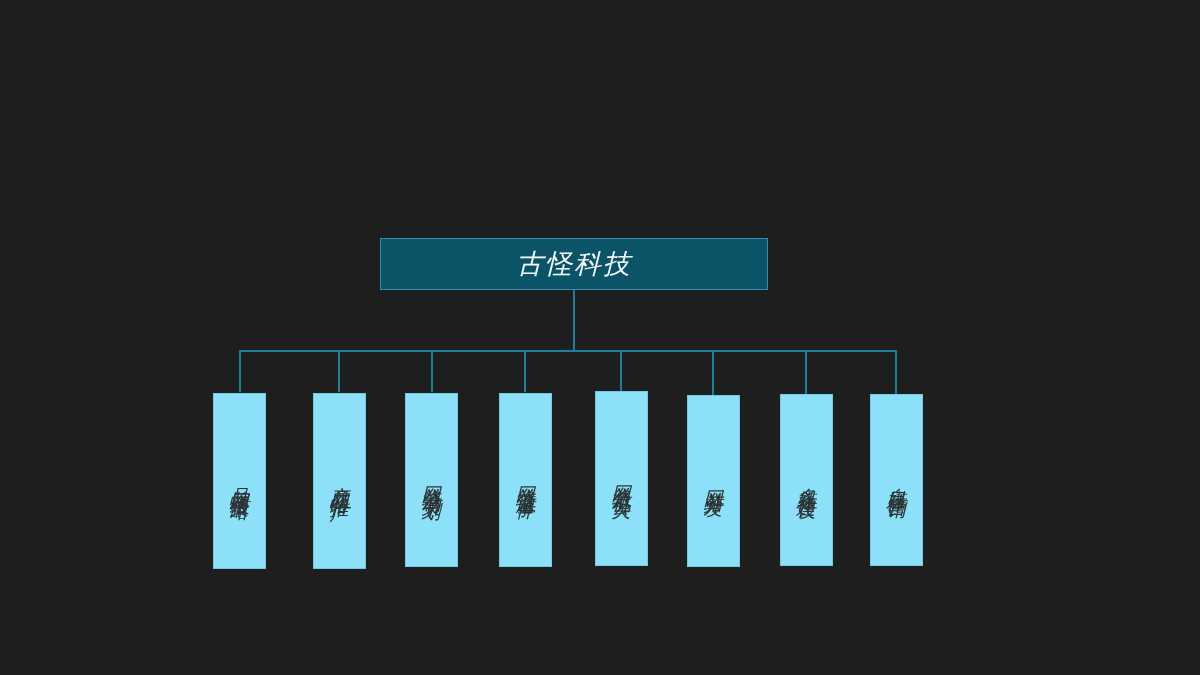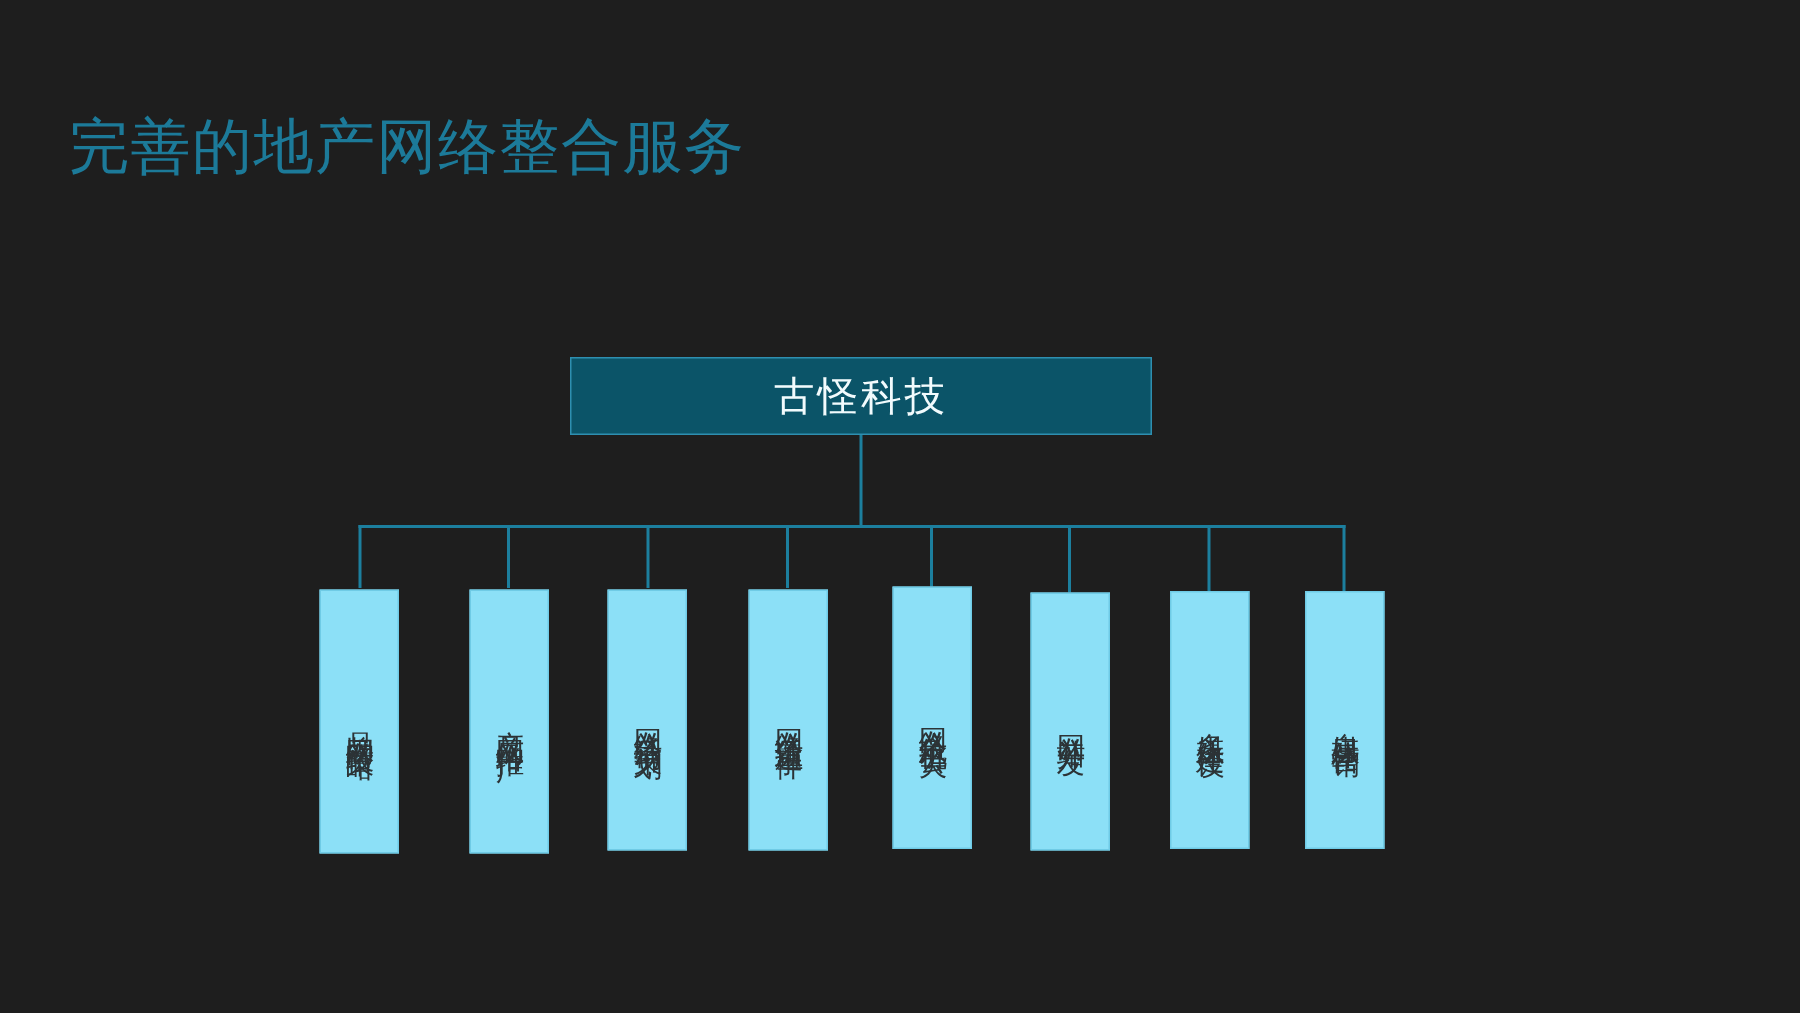--- a/index.html
+++ b/index.html
@@ -34,20 +34,21 @@
     font-weight: 400;
   }
 
   
   #org-chart {
     position: absolute;
     left: 0;
     top: 0;
     width: 988px;
     height: 675px;
+    font-style: italic;
   }
 
   
   #root-node {
     position: absolute;
     left: 380px;
     top: 238px;
     width: 388px;
     height: 52px;
     background: #0b5468;
@@ -92,21 +93,20 @@
     letter-spacing: 3px;
     color: #2c3336;
     white-space: nowrap;
   }
 </style>
 </head>
 <body>
 
 <div id="slide">
 
-  <div id="slide-title">完善的地产网络整合服务</div>
 
   <div id="org-chart">
 
     <div id="root-node">
       <span class="root-label">古怪科技</span>
     </div>
 
     <div class="conn conn-v" style="left:573px; top:290px; height:61px;"></div>
 
     <div class="conn conn-h" style="left:239px; top:350px; width:658px;"></div>

